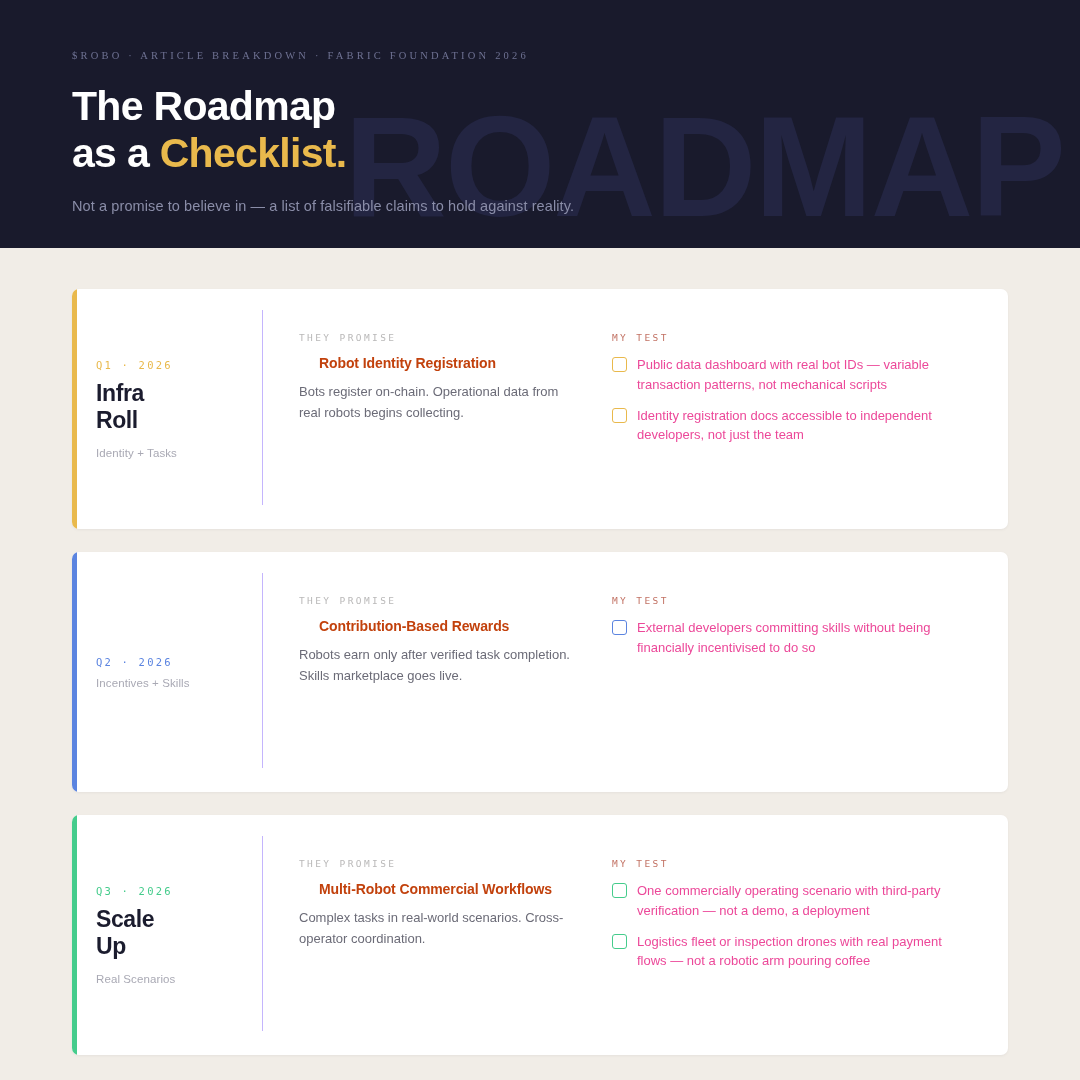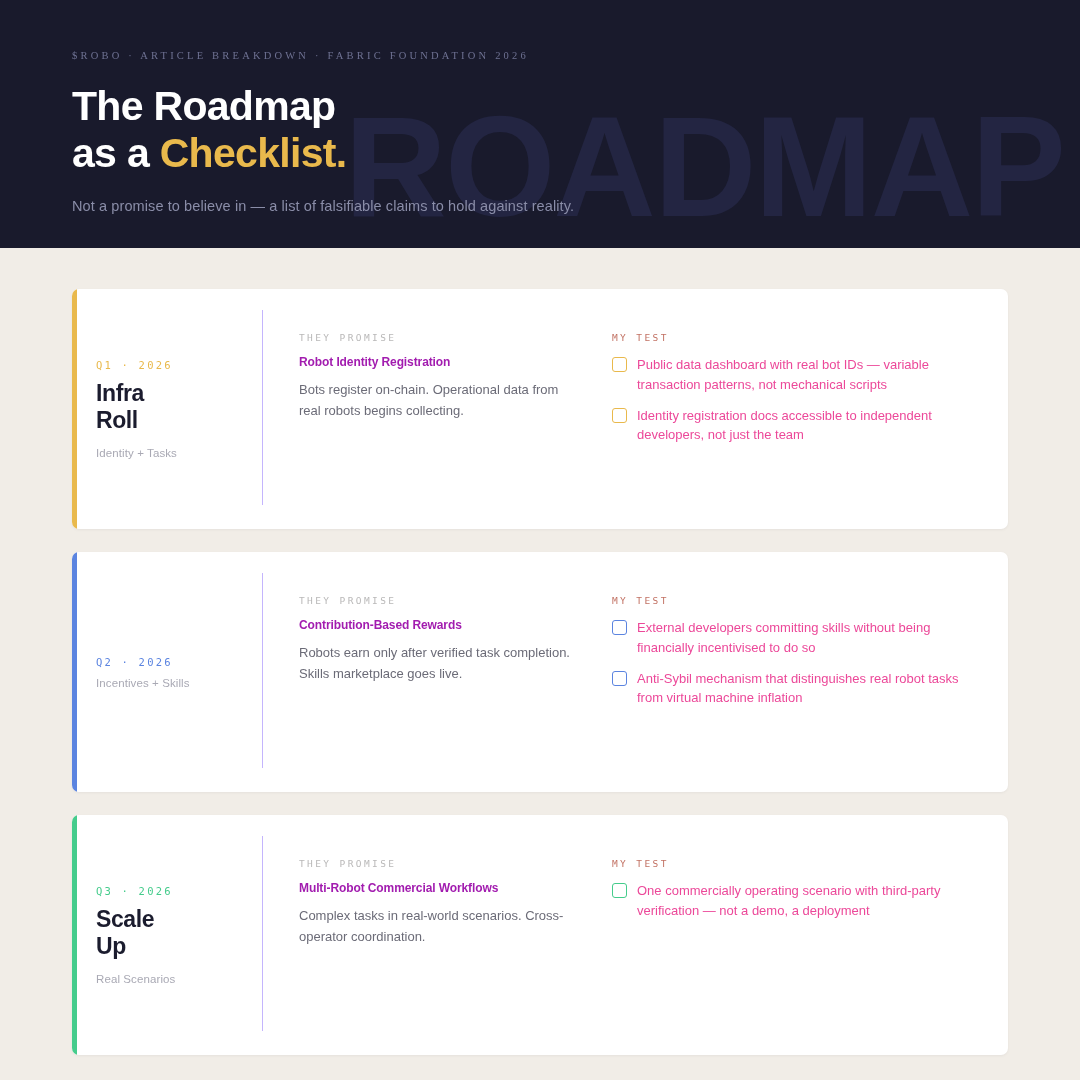--- a/index.html
+++ b/index.html
@@ -136,25 +136,26 @@
     font-family: "DejaVu Sans Mono", monospace;
     font-size: 9.5px;
     letter-spacing: 2.4px;
     text-transform: uppercase;
     margin-bottom: 12px;
   }
   .col-label.promise { color: #B9B8B8; }
   .col-label.test    { color: #C27264; }
 
   .promise-title {
-    font-size: 12px;
-    font-weight: 700;
-    color: #a21caf;
+    font-size: 14px;
+    font-weight: 700;
+    color: #c2410c;
     margin-bottom: 11px;
     letter-spacing: -0.1px;
+    margin-left: 20px;
   }
 
   .promise-body {
     font-size: 13px;
     line-height: 1.58;
     color: #6B6B77;
   }
 
   
   .card-right {
@@ -242,24 +243,20 @@
       <div class="col-label promise">THEY PROMISE</div>
       <div class="promise-title">Contribution-Based Rewards</div>
       <div class="promise-body">Robots earn only after verified task completion. Skills marketplace goes live.</div>
     </div>
     <div class="card-right">
       <div class="col-label test">MY TEST</div>
       <div class="check-item">
         <span class="checkbox" style="border-color: rgb(91, 132, 224);"></span>
         <span class="check-text">External developers committing skills without being financially incentivised to do so</span>
       </div>
-      <div class="check-item">
-        <span class="checkbox" style="border-color: rgb(91, 132, 224);"></span>
-        <span class="check-text">Anti-Sybil mechanism that distinguishes real robot tasks from virtual machine inflation</span>
-      </div>
     </div>
   </section>
 
   <section class="card">
     <div class="card-bar" style="background: rgb(69, 204, 140);"></div>
     <div class="card-left">
       <div class="phase-label" style="color: rgb(69, 204, 140);">Q3 · 2026</div>
       <div class="phase-name">
         <span>Scale</span><br>
         <span>Up</span>
@@ -270,16 +267,20 @@
       <div class="col-label promise">THEY PROMISE</div>
       <div class="promise-title">Multi-Robot Commercial Workflows</div>
       <div class="promise-body">Complex tasks in real-world scenarios. Cross-operator coordination.</div>
     </div>
     <div class="card-right">
       <div class="col-label test">MY TEST</div>
       <div class="check-item">
         <span class="checkbox" style="border-color: rgb(69, 204, 140);"></span>
         <span class="check-text">One commercially operating scenario with third-party verification — not a demo, a deployment</span>
       </div>
+      <div class="check-item">
+        <span class="checkbox" style="border-color: rgb(69, 204, 140);"></span>
+        <span class="check-text">Logistics fleet or inspection drones with real payment flows — not a robotic arm pouring coffee</span>
+      </div>
     </div>
   </section>
 
 </main>
 
 </body></html>

